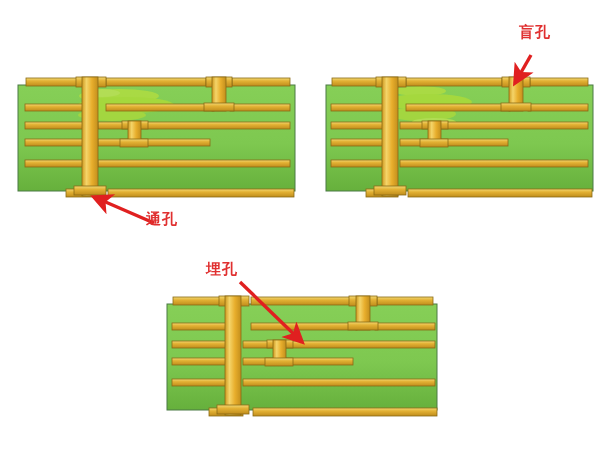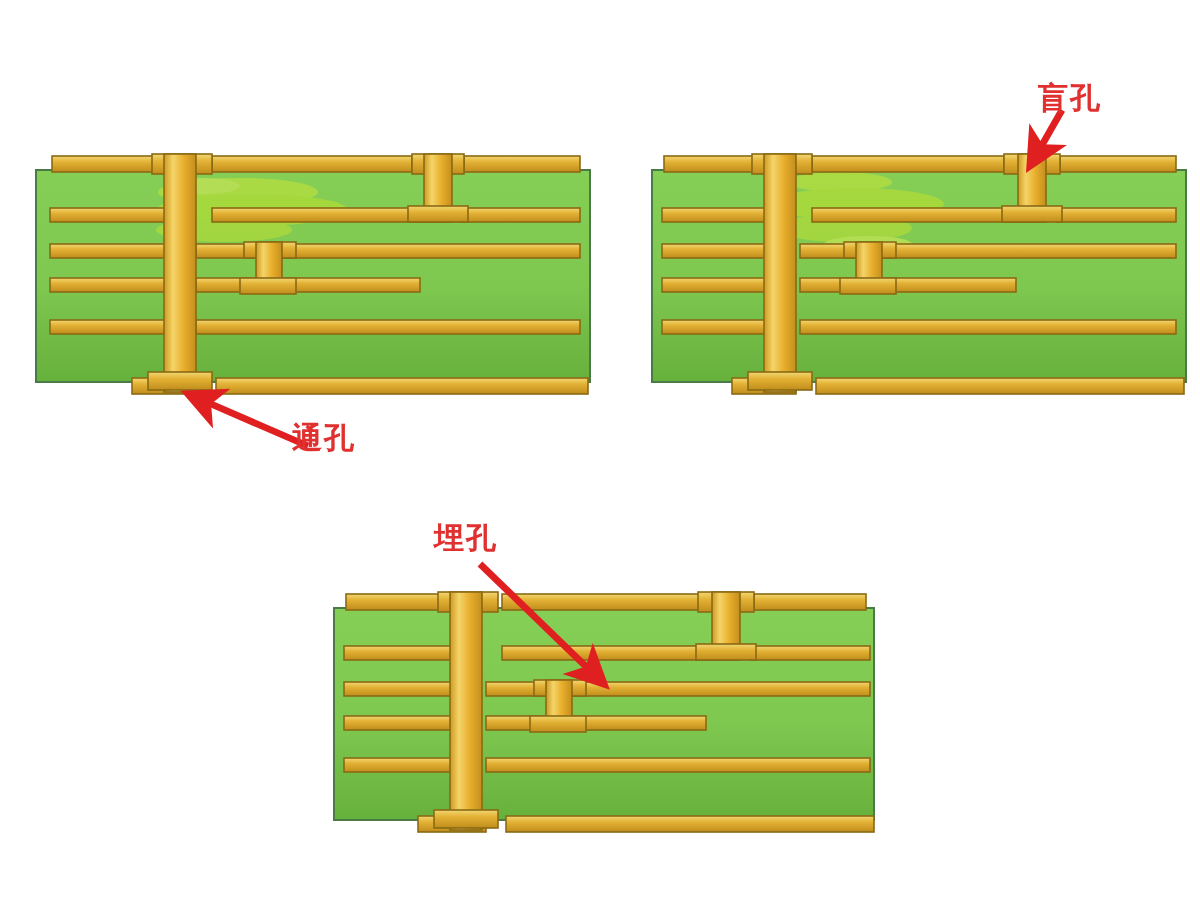--- a/index.html
+++ b/index.html
@@ -200,21 +200,21 @@
 
   <svg width="50" height="45" viewBox="0 0 50 45" style="position:absolute;left:498px;top:50px;">
     <defs>
       <marker id="ah2" markerWidth="7" markerHeight="7" refX="5.4" refY="3.2" orient="auto" markerUnits="strokeWidth">
         <path d="M0,0 L6.6,3.2 L0,6.4 L1.7,3.2 z" fill="#e02020"></path>
       </marker>
     </defs>
     <line x1="33" y1="5" x2="17" y2="33" stroke="#e02020" stroke-width="3.4" marker-end="url(#ah2)"></line>
   </svg>
 
-  <div class="lbl" style="left:519px;top:40px;">盲孔</div>
+  <div class="lbl" style="left:519px;top:23px;">盲孔</div>
 
   <svg class="board" id="svg-3" width="278" height="125" viewBox="0 0 278 125" style="left:163px;top:295px;">
     <defs>
       <linearGradient id="gSub3" x1="0" y1="0" x2="0" y2="1">
         <stop offset="0%" stop-color="#86cf57"></stop>
         <stop offset="55%" stop-color="#7ec850"></stop>
         <stop offset="100%" stop-color="#66b03c"></stop>
       </linearGradient>
       <linearGradient id="gCu3" x1="0" y1="0" x2="0" y2="1">
         <stop offset="0%" stop-color="#f2d873"></stop>
@@ -284,15 +284,15 @@
 
   <svg width="90" height="80" viewBox="0 0 90 80" style="position:absolute;left:232px;top:274px;">
     <defs>
       <marker id="ah3" markerWidth="7" markerHeight="7" refX="5.4" refY="3.2" orient="auto" markerUnits="strokeWidth">
         <path d="M0,0 L6.6,3.2 L0,6.4 L1.7,3.2 z" fill="#e02020"></path>
       </marker>
     </defs>
     <line x1="8" y1="8" x2="70" y2="68" stroke="#e02020" stroke-width="3.4" marker-end="url(#ah3)"></line>
   </svg>
 
-  <div class="lbl" style="left:217px;top:260px;">埋孔</div>
+  <div class="lbl" style="left:206px;top:260px;">埋孔</div>
 
 </div>
 
 </body></html>

